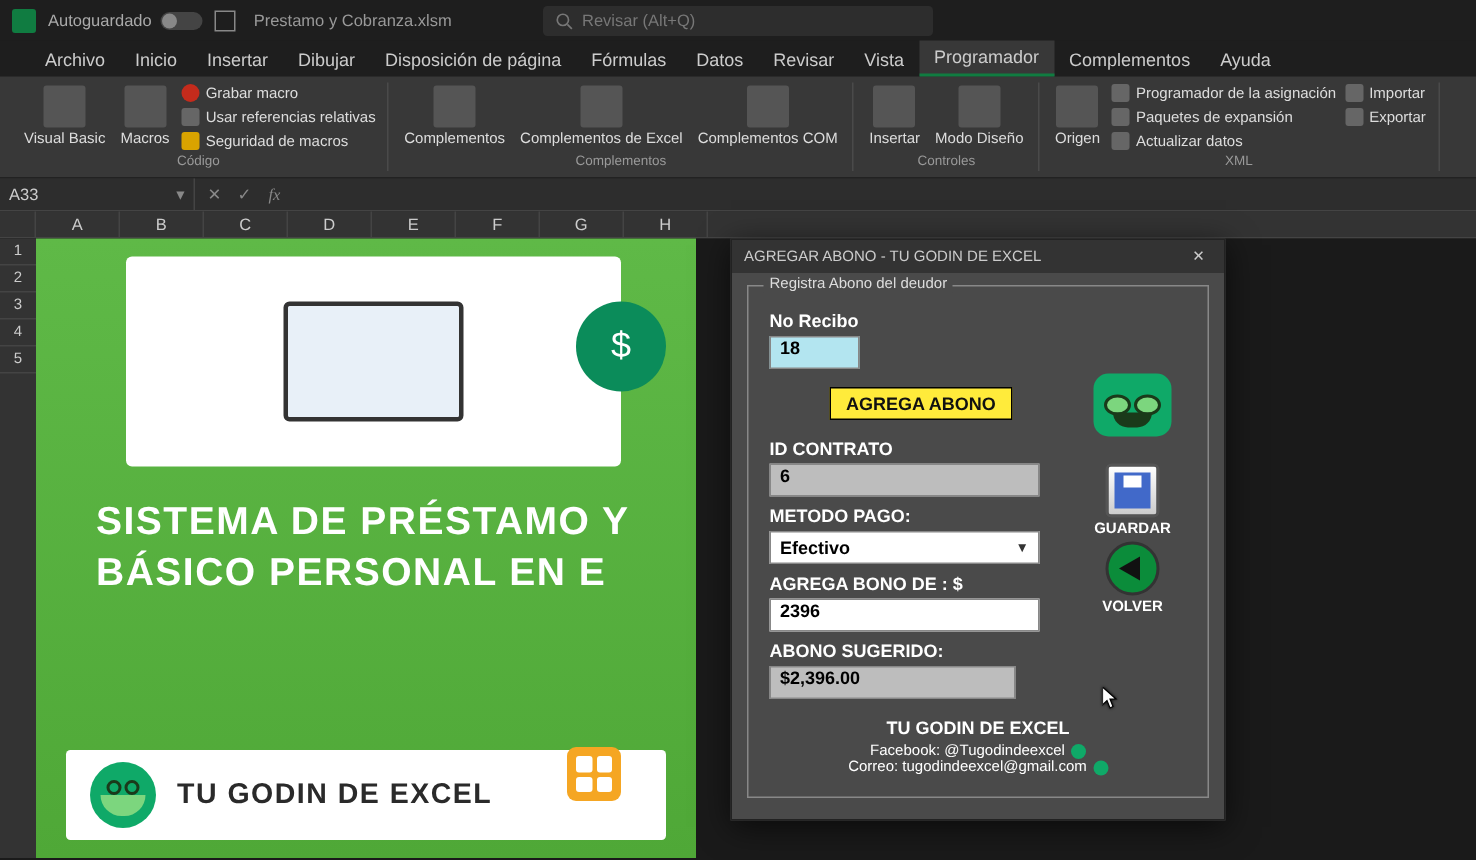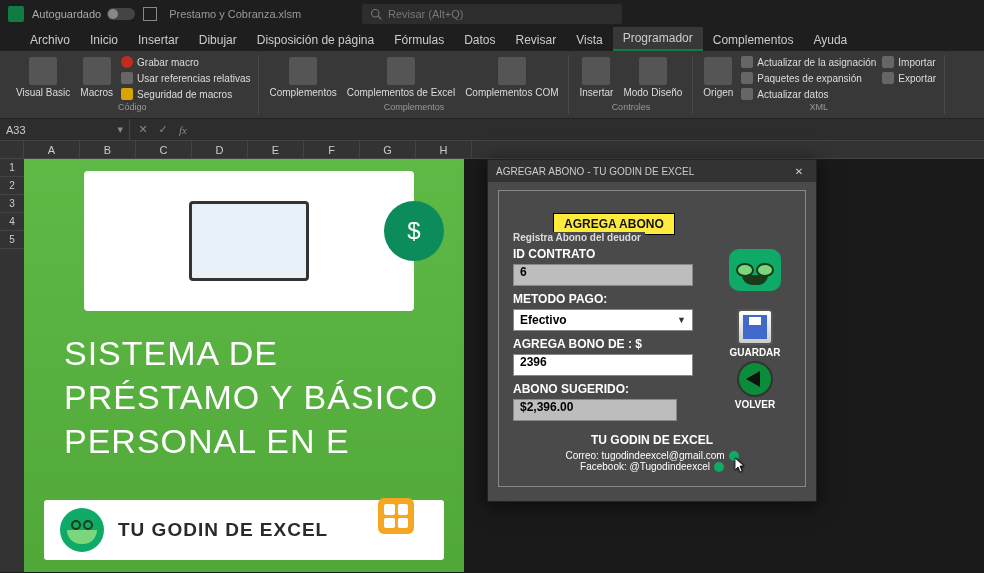--- a/index.html
+++ b/index.html
@@ -52,37 +52,37 @@
 .sheet { position: relative; height: 413px; background: #1a1a1a; display: flex; }
 .row-headers { width: 24px; background: #333; }
 .row-headers .row { height: 18px; border-bottom: 1px solid #444; display: flex; align-items: center; justify-content: center; color: #ccc; font-size: 10px; }
 .cells { flex: 1; position: relative; }
 
 
 .promo { position: absolute; left: 0; top: 0; width: 440px; height: 413px; background: linear-gradient(180deg, #5fb947 0%, #4fa837 100%); overflow: hidden; }
 .promo .top-graphic { height: 140px; background: #fff; margin: 12px 50px 0 60px; border-radius: 4px; position: relative; display: flex; align-items: center; justify-content: center; }
 .promo .laptop { width: 120px; height: 80px; background: #e8f0f8; border: 3px solid #333; border-radius: 4px; position: relative; }
 .promo .hand-icon { position: absolute; right: -30px; top: 30px; width: 60px; height: 60px; background: #0b8c5a; border-radius: 50%; display: flex; align-items: center; justify-content: center; color: #fff; font-size: 24px; }
-.promo h1 { color: #fff; font-size: 34px; font-weight: 400; text-align: left; padding: 20px 20px 0 40px; line-height: 1.3; letter-spacing: 1px; }
+.promo h1 { color: #fff; font-size: 26px; font-weight: 700; text-align: left; padding: 20px 20px 0 40px; line-height: 1.3; letter-spacing: 1px; }
 .promo .brand { position: absolute; bottom: 12px; left: 20px; right: 20px; height: 60px; background: #fff; border-radius: 3px; display: flex; align-items: center; padding: 0 16px; gap: 14px; }
 .promo .brand .logo { width: 44px; height: 44px; background: #0fa968; border-radius: 50%; position: relative; display: flex; align-items: center; justify-content: center; }
 .promo .brand .logo::after { content: ''; position: absolute; width: 30px; height: 14px; background: #7cd67e; border-radius: 0 0 14px 14px; bottom: 8px; }
 .promo .brand .glasses { position: absolute; width: 30px; height: 10px; top: 12px; display: flex; gap: 2px; justify-content: center; }
 .promo .brand .glasses span { width: 10px; height: 10px; border: 2px solid #1a3a1a; border-radius: 50%; }
 .promo .brand-text { font-size: 19px; font-weight: 700; color: #2a2a2a; letter-spacing: 1px; }
 .promo .menu-sq { position: absolute; right: 30px; bottom: 26px; width: 36px; height: 36px; background: #f5a623; border-radius: 6px; display: grid; grid-template-columns: 1fr 1fr; grid-template-rows: 1fr 1fr; gap: 3px; padding: 6px; }
 .promo .menu-sq span { background: #fff; border-radius: 2px; }
 
 
 .dialog { position: absolute; left: 463px; top: 0; width: 330px; background: #4a4a4a; border: 1px solid #222; box-shadow: 0 4px 20px rgba(0,0,0,0.6); }
 .dialog-title { height: 22px; background: #333; display: flex; align-items: center; padding: 0 8px; color: #ccc; font-size: 10px; }
 .dialog-title .close { margin-left: auto; width: 18px; text-align: center; cursor: pointer; color: #ccc; }
 .dialog-body { padding: 8px 10px 14px 10px; }
 .fieldset { border: 1px solid #888; padding: 10px 14px 14px 14px; position: relative; }
-.fieldset-legend { position: absolute; top: -7px; left: 10px; background: #4a4a4a; padding: 0 4px; color: #ddd; font-size: 10px; font-weight: bold; margin-top: 48px; }
+.fieldset-legend { position: absolute; top: -7px; left: 10px; background: #4a4a4a; padding: 0 4px; color: #ddd; font-size: 10px; font-weight: normal; }
 .form-row { margin-top: 6px; }
 .form-label { color: #fff; font-size: 12px; font-weight: bold; display: block; margin-bottom: 3px; }
 .form-input { width: 180px; height: 22px; background: #fff; border: 1px solid #888; padding: 0 6px; font-size: 12px; font-weight: bold; }
 .form-input.cyan { background: #b3e5f0; width: 60px; }
 .form-input.grey { background: #bdbdbd; }
 .form-select { width: 180px; height: 22px; background: #fff; border: 1px solid #888; padding: 0 6px; font-size: 12px; font-weight: bold; display: flex; align-items: center; }
 .form-select .dd { margin-left: auto; font-size: 9px; color: #333; }
 .yellow-badge { background: #ffeb3b; color: #111; font-weight: bold; font-size: 12px; padding: 3px 10px; display: inline-block; margin: 12px 0 6px 40px; border: 1px solid #000; }
 .godin-logo { position: absolute; right: 24px; top: 58px; width: 52px; height: 42px; background: #0fa968; border-radius: 10px; display: flex; align-items: center; justify-content: center; }
 .godin-logo .gl { width: 38px; height: 14px; display: flex; gap: 2px; }
@@ -207,21 +207,21 @@
 
   <div class="ribbon-group">
     <div class="items">
       <div class="ribbon-btn">
           <span class="icon lg"></span>
           <span>Origen</span>
         </div>
       <div class="ribbon-small-row">
         <div class="ribbon-small-item">
             <span class="sicon"></span>
-            <span>Actualizar de la asignación</span>
+            <span>Programador de la asignación</span>
           </div>
         <div class="ribbon-small-item">
             <span class="sicon"></span>
             <span>Paquetes de expansión</span>
           </div>
         <div class="ribbon-small-item">
             <span class="sicon"></span>
             <span>Actualizar datos</span>
           </div>
       </div>
@@ -320,20 +320,24 @@
               </div>
             <div class="btn-label">GUARDAR</div>
           </div>
           <div class="side-btn volver">
             <div class="btn-icon">
                 <div class="arrow"></div>
               </div>
             <div class="btn-label">VOLVER</div>
           </div>
 
+          <div class="form-row">
+            <label class="form-label">No Recibo</label>
+            <div class="form-input cyan">18</div>
+          </div>
 
           <div class="yellow-badge">AGREGA ABONO</div>
 
           <div class="form-row">
             <label class="form-label">ID CONTRATO</label>
             <div class="form-input grey">6</div>
           </div>
 
           <div class="form-row">
             <label class="form-label">METODO PAGO:</label>
@@ -349,25 +353,25 @@
           </div>
 
           <div class="form-row" style="">
             <label class="form-label">ABONO SUGERIDO:</label>
             <div class="form-input grey" style="width:164px">$2,396.00</div>
           </div>
 
           <div class="footer-text">
             <div class="brand-name">TU GODIN DE EXCEL</div>
             <div class="line">
+                <span>Facebook: @Tugodindeexcel</span>
+                <span class="dot"></span>
+              </div>
+            <div class="line">
                 <span>Correo: tugodindeexcel@gmail.com</span>
-                <span class="dot"></span>
-              </div>
-            <div class="line">
-                <span>Facebook: @Tugodindeexcel</span>
                 <span class="dot"></span>
               </div>
           </div>
         </div>
       </div>
     </div>
 
     <div class="cursor">
       <svg viewBox="0 0 12 16">
           <path d="M0 0 L0 12 L3 9 L5 14 L7 13 L5 8 L9 8 Z" fill="#fff" stroke="#000" stroke-width="0.8"></path>

